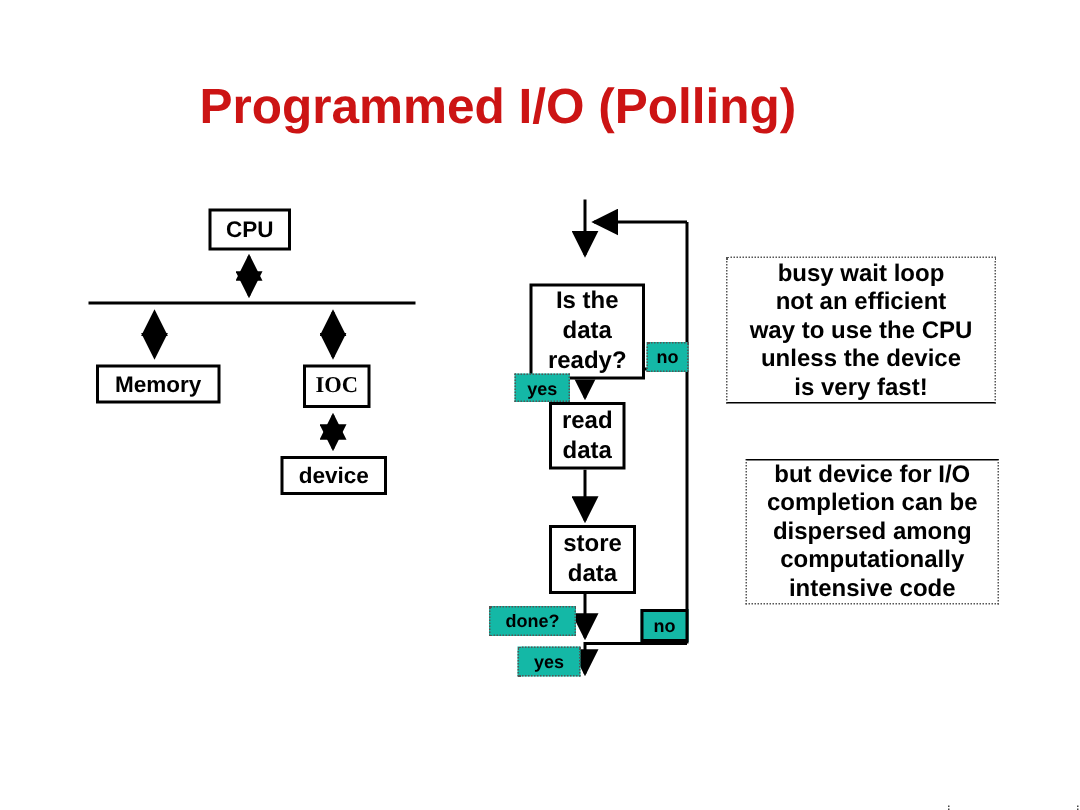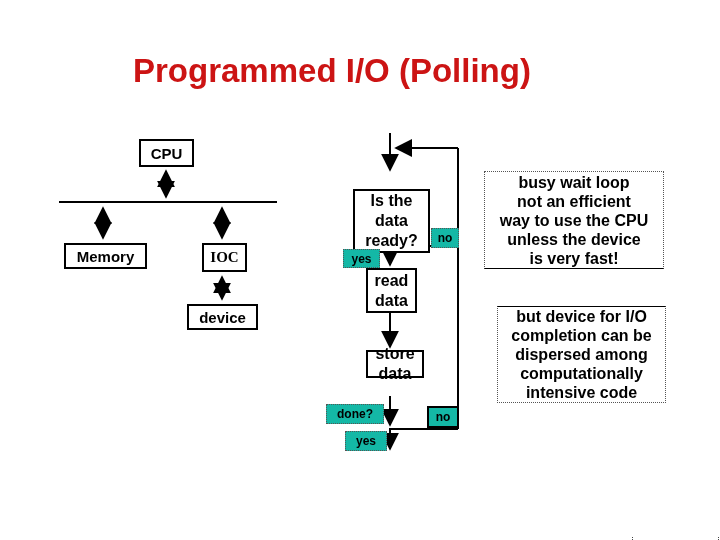--- a/index.html
+++ b/index.html
@@ -28,21 +28,21 @@
     white-space: pre-line;
   }
   .hwbox { font-size: 15px; }
   .flowbox { font-size: 16px; line-height: 20px; }
   .cpu-box    { left: 139px; top: 139px; width: 55px; height: 28px; }
   .memory-box { left:  64px; top: 243px; width: 83px; height: 26px; }
   .ioc-box    { left: 202px; top: 243px; width: 45px; height: 29px; font-family: Liberation Serif, serif; }
   .device-box { left: 187px; top: 304px; width: 71px; height: 26px; }
   .check-box  { left: 353px; top: 189px; width: 77px; height: 64px; }
   .read-box   { left: 366px; top: 268px; width: 51px; height: 45px; }
-  .store-box  { left: 366px; top: 350px; width: 58px; height: 28px; }
+  .store-box  { left: 366px; top: 350px; width: 58px; height: 46px; }
   .flowlabel {
     font-size: 12px; font-weight: bold; text-align: center;
     border: 1px dotted #555; background: #14b8a6;
     display: flex; align-items: center; justify-content: center;
     line-height: 16px;
   }
   .yes-top    { left: 343px; top: 249px; width: 37px; height: 19px; }
   .no-top     { left: 431px; top: 228px; width: 28px; height: 20px; }
   .done-label { left: 326px; top: 404px; width: 58px; height: 20px; }
   .no-bottom  { left: 427px; top: 406px; width: 32px; height: 22px; border: 2px solid #000; }

